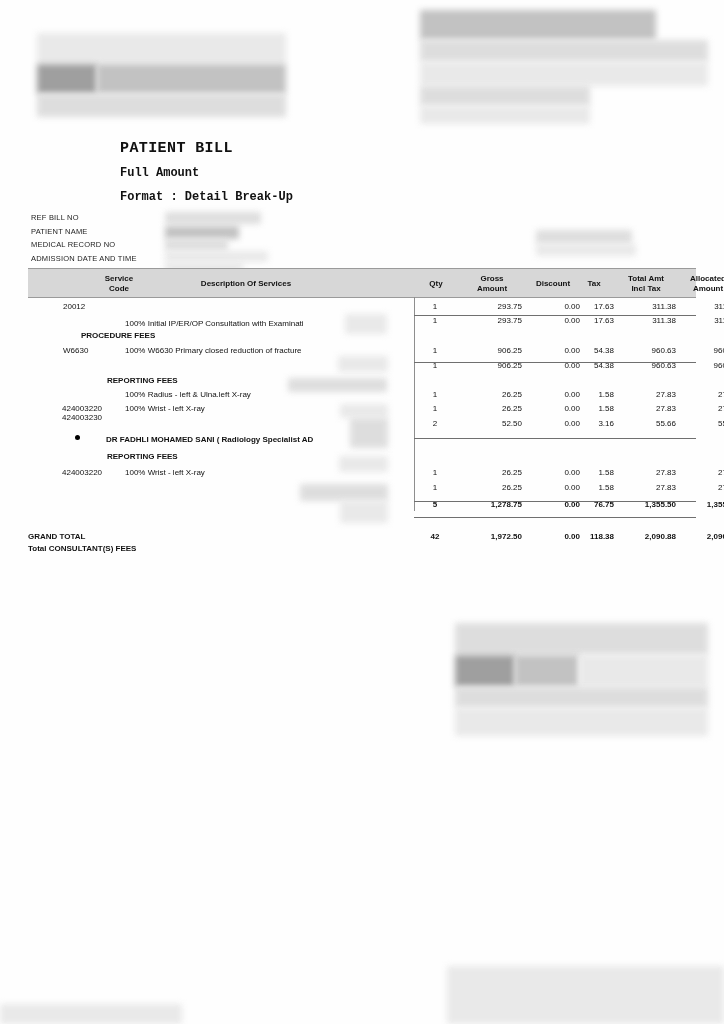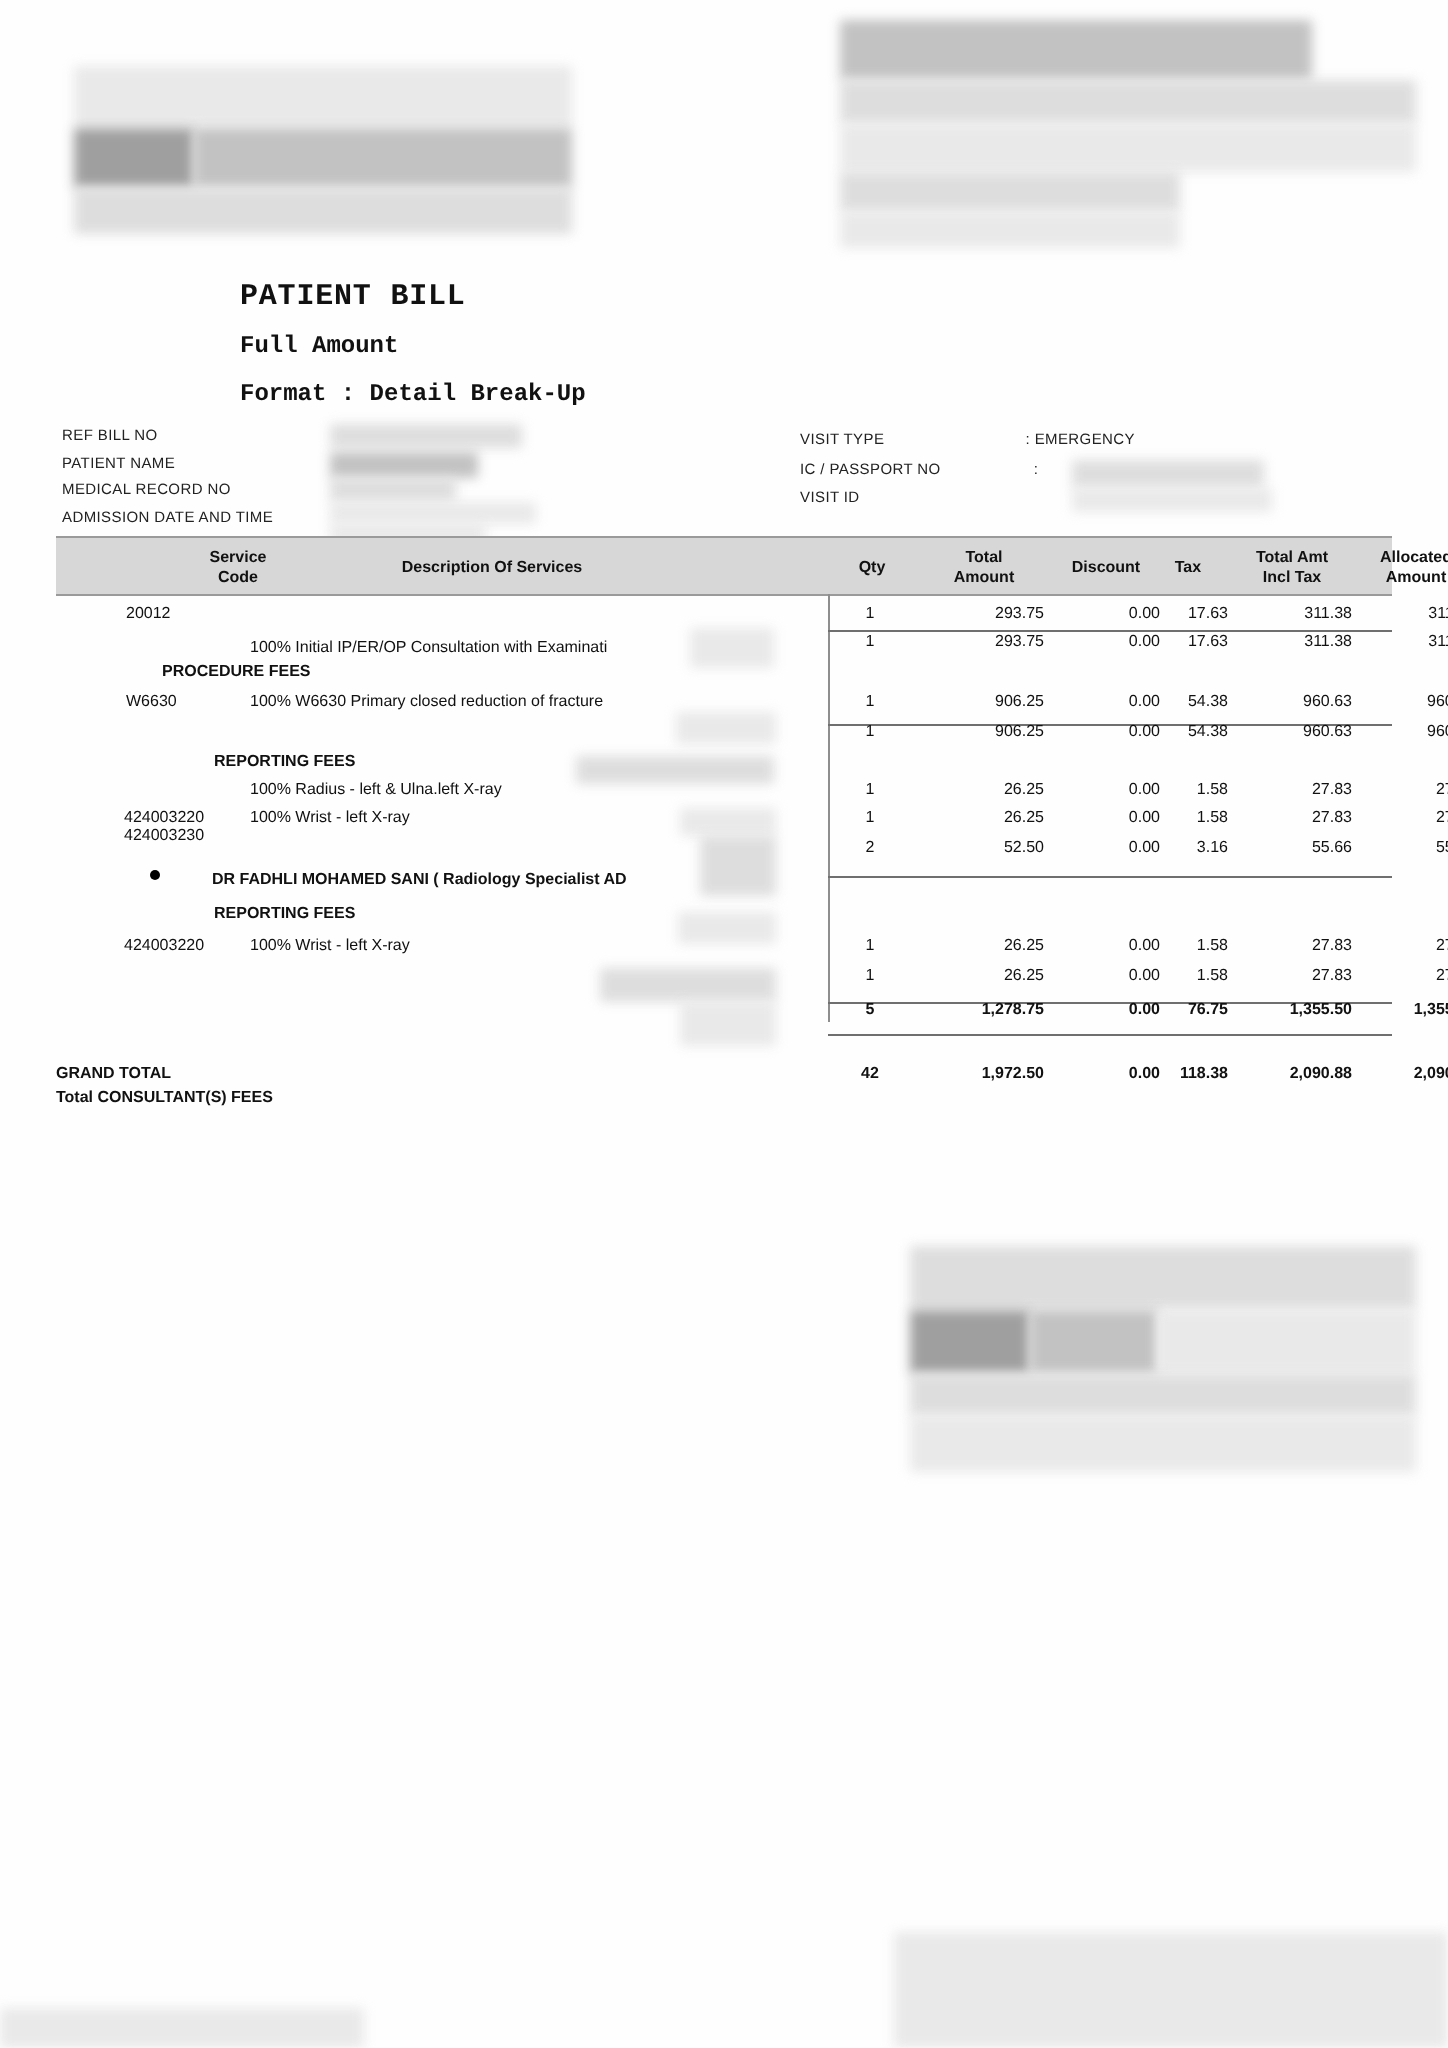--- a/index.html
+++ b/index.html
@@ -166,54 +166,39 @@
     <div class="meta-row">ADMISSION DATE AND TIME</div>
     <div class="meta-row">FINANCIAL TYPE</div>
   </div>
 
   <div class="redact light" style="left:165px; top:212px; width:96px; height:12px;"></div>
   <div class="redact mid" style="left:165px; top:226px; width:74px; height:13px;"></div>
   <div class="redact light" style="left:165px; top:239px; width:63px; height:12px;"></div>
   <div class="redact vlight" style="left:165px; top:251px; width:103px; height:11px;"></div>
   <div class="redact vlight" style="left:165px; top:262px; width:78px; height:10px;"></div>
 
-  <div class="meta-right">
-    <div class="meta-row">
-      <span>VISIT TYPE</span>
-      <span style="display:inline-block;width:66px;"></span>
-      <span>: EMERGENCY</span>
-    </div>
-    <div class="meta-row">
-      <span>IC / PASSPORT NO</span>
-      <span style="display:inline-block;width:42px;"></span>
-      <span>:</span>
-    </div>
-    <div class="meta-row">
-      <span>VISIT ID</span>
-    </div>
-  </div>
 
   <div class="redact light" style="left:536px; top:230px; width:96px; height:14px;"></div>
   <div class="redact vlight" style="left:536px; top:244px; width:100px; height:12px;"></div>
 
   <div class="table-wrap">
 
     <div class="thead">
       <div class="th two-line" style="left:46px; width:90px;">
         <div>Service</div>
         <div>Code</div>
       </div>
       <div class="th" style="left:118px; width:200px; top:10px;">
         <span>Description Of Services</span>
       </div>
       <div class="th" style="left:388px; width:40px; top:10px;">
         <span>Qty</span>
       </div>
       <div class="th two-line" style="left:434px; width:60px;">
-        <div>Total</div>
+        <div>Gross</div>
         <div>Amount</div>
       </div>
       <div class="th" style="left:496px; width:58px; top:10px;">
         <span>Discount</span>
       </div>
       <div class="th" style="left:546px; width:40px; top:10px;">
         <span>Tax</span>
       </div>
       <div class="th two-line" style="left:586px; width:64px;">
         <div>Total Amt</div>

